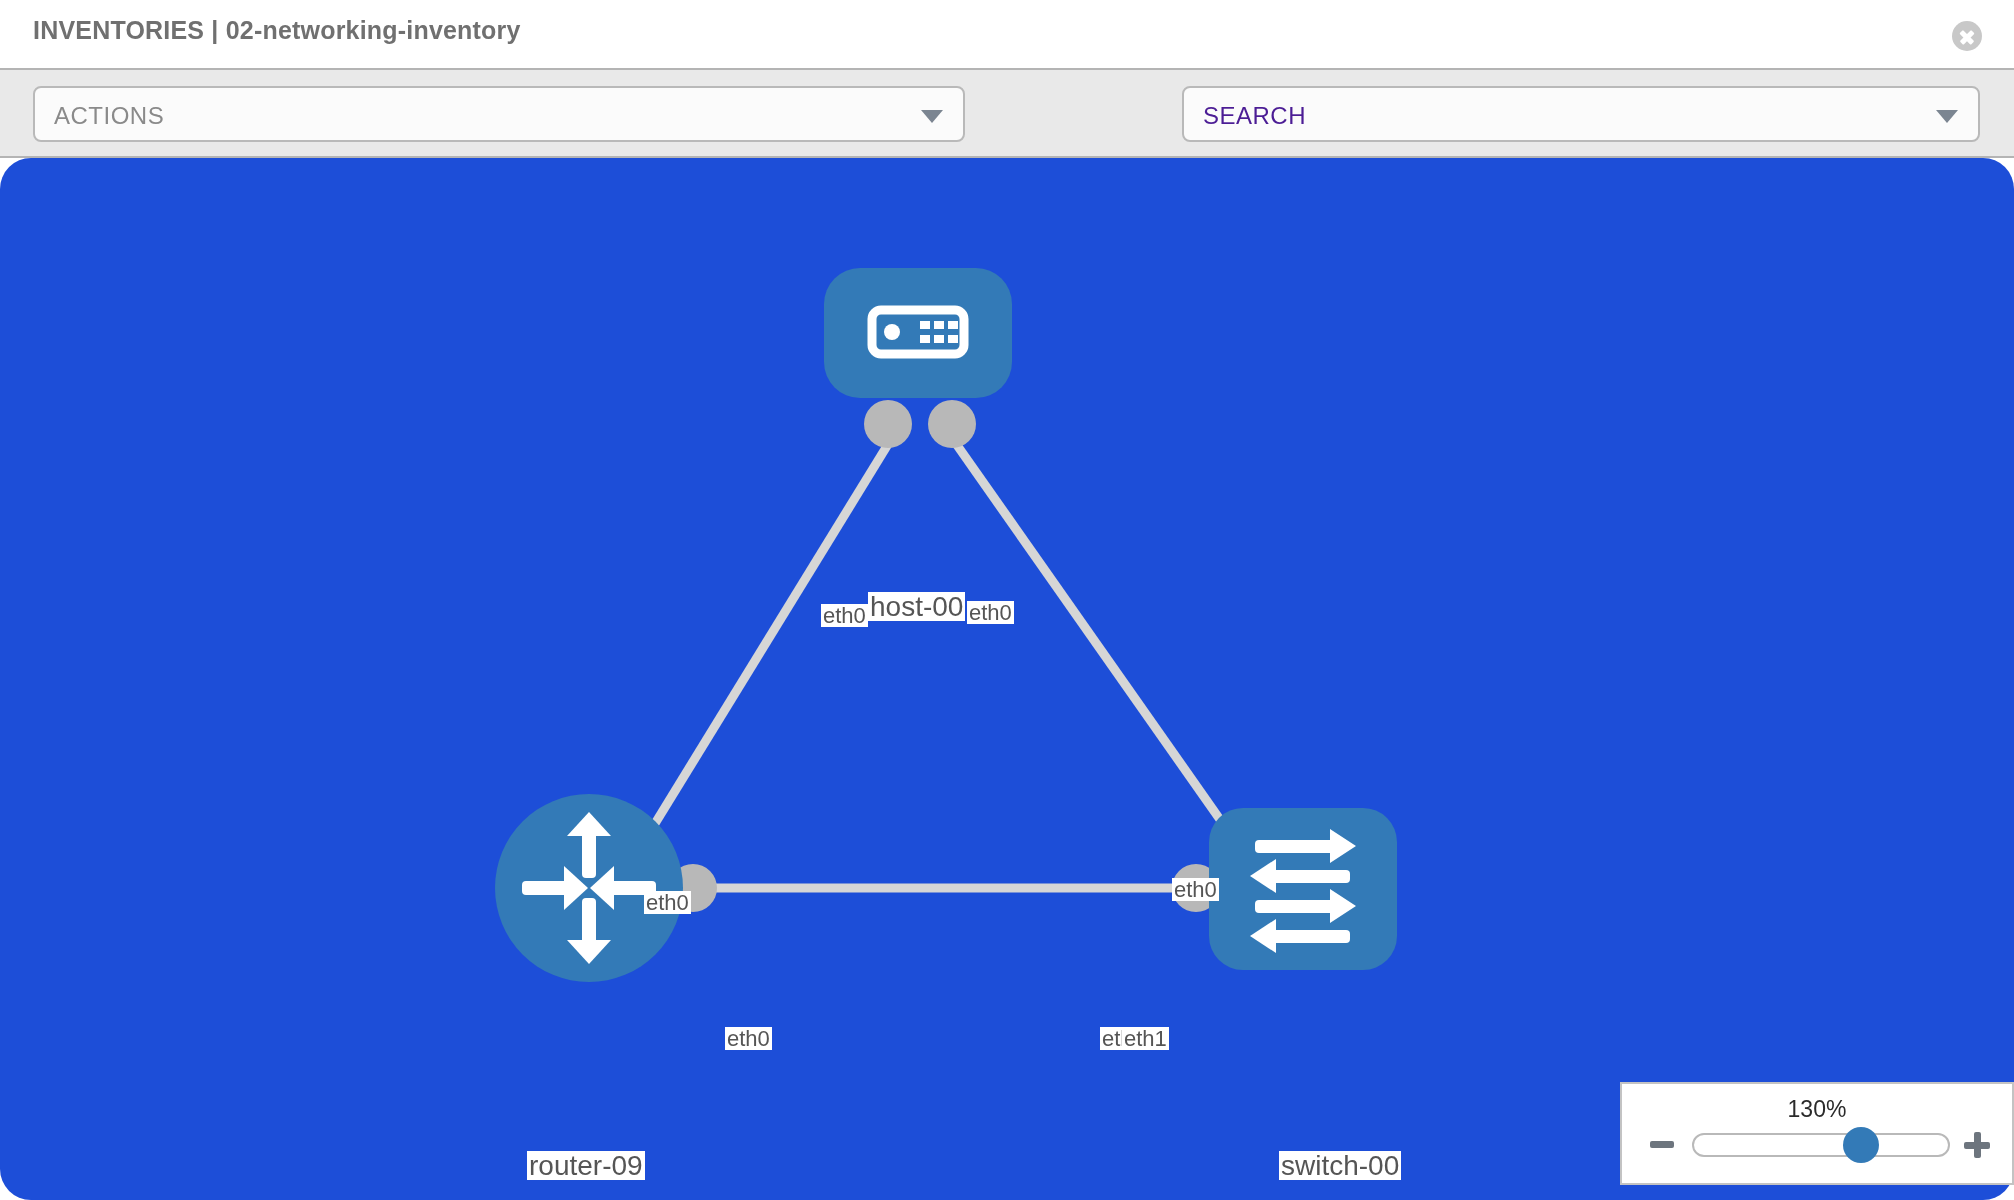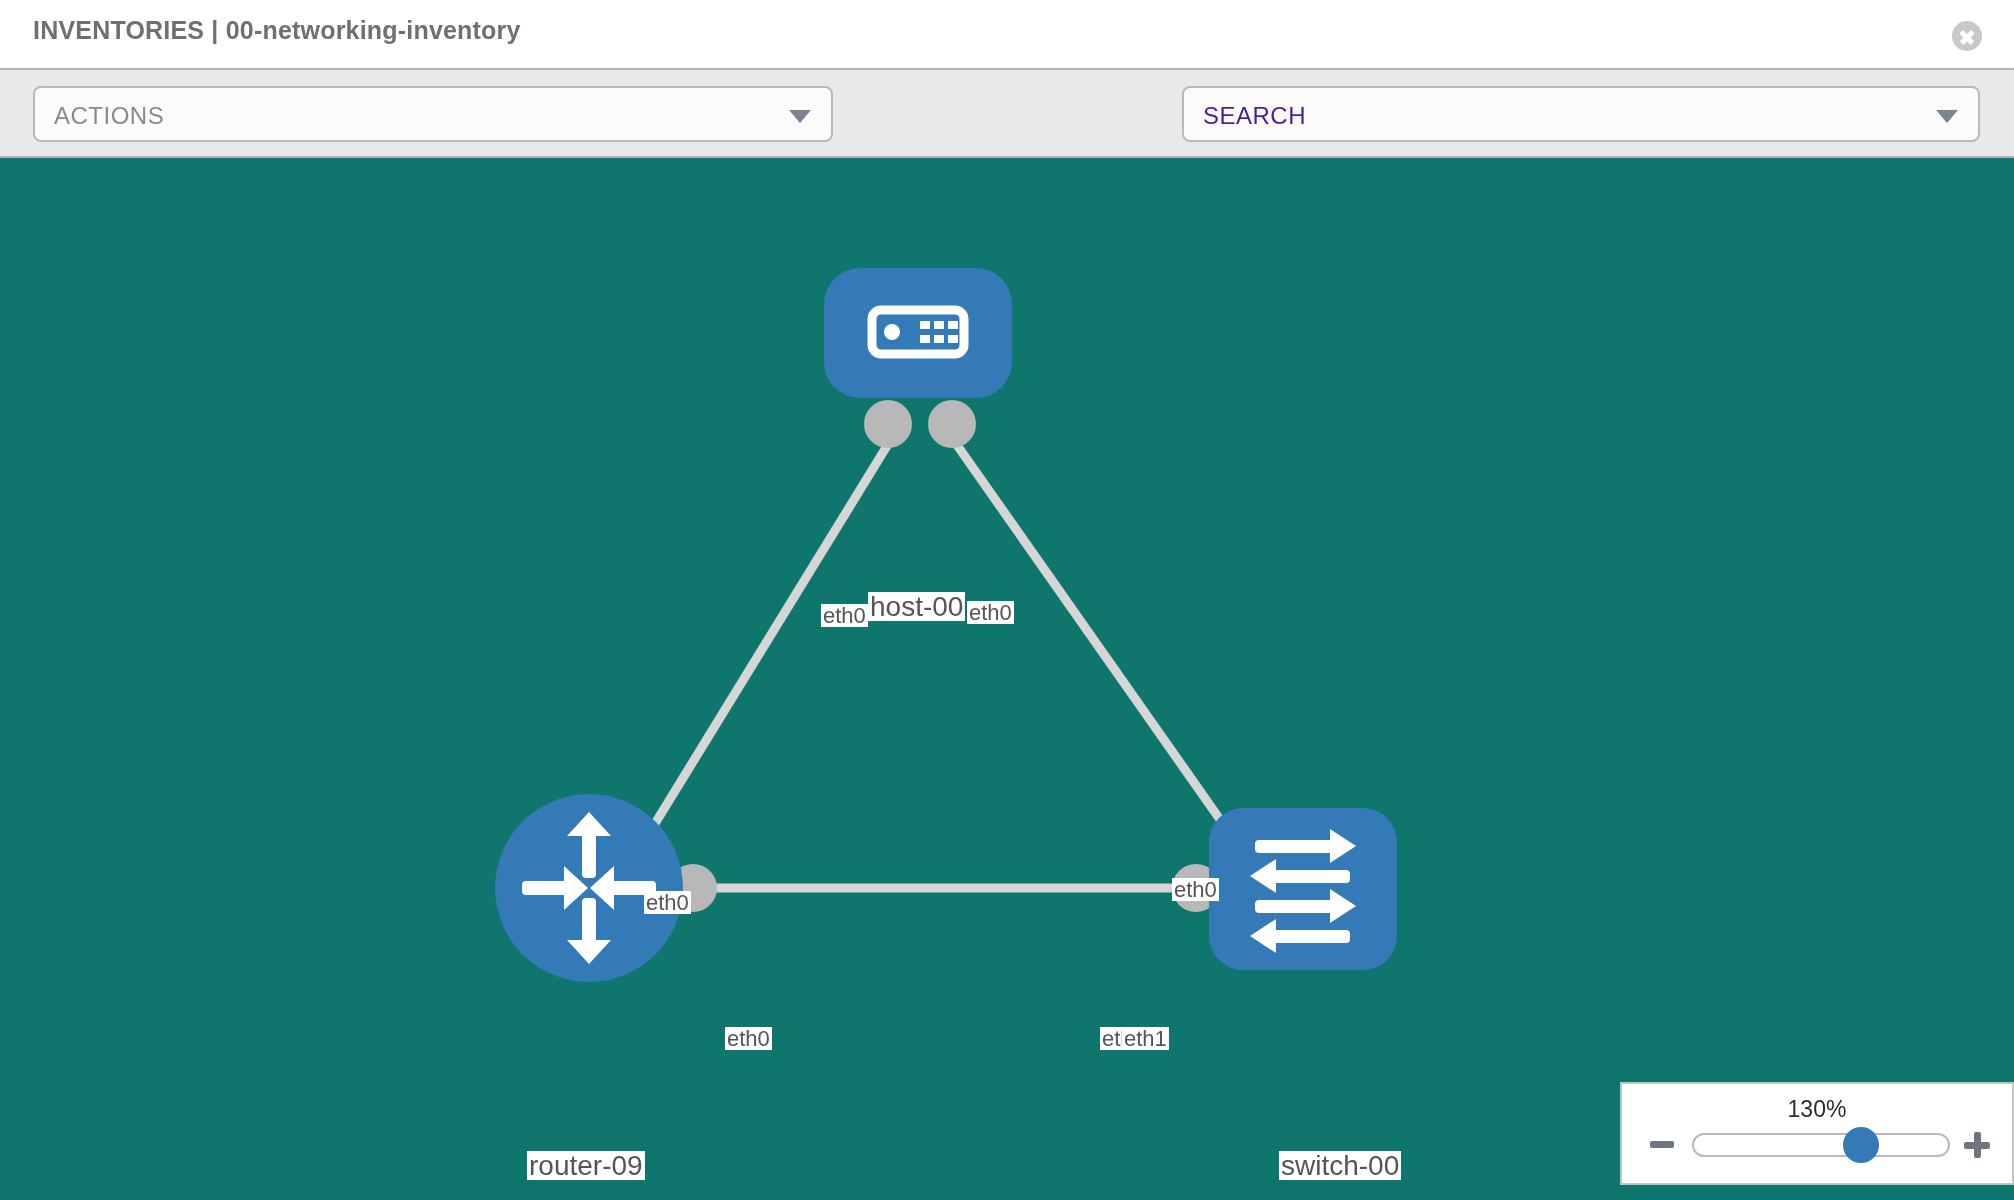--- a/index.html
+++ b/index.html
@@ -66,21 +66,21 @@
     height: 90px;
     background: #e9e9e9;
     border-top: 2px solid #b4b4b4;
     border-bottom: 2px solid #b4b4b4;
     box-sizing: border-box;
   }
   .actions-select {
     position: absolute;
     left: 33px;
     top: 16px;
-    width: 800px;
+    width: 932px;
     height: 56px;
     background: #fbfbfb;
     border: 2px solid #b9b9b9;
     border-radius: 8px;
     box-sizing: border-box;
     cursor: pointer;
   }
   .actions-label {
     position: absolute;
     left: 19px;
@@ -136,22 +136,23 @@
     letter-spacing: 0.5px;
   }
   .search-caret { right: 20px; top: 22px; }
 
   
   .canvas {
     position: absolute;
     top: 158px; left: 0;
     width: 2014px;
     height: 1042px;
-    background: #0f766e;
+    background: #1d4ed8;
     overflow: hidden;
+    border-radius: 31px;
   }
   .topo-svg {
     position: absolute;
     top: 0; left: 0;
     width: 2014px;
     height: 1042px;
   }
 
   
   .node-label {
@@ -239,21 +240,21 @@
     height: 36px;
     border-radius: 50%;
     background: #337ab7;
     cursor: grab;
   }
 </style>
 </head>
 <body>
 
 <div class="header">
-  <div class="header-title">INVENTORIES | 00-networking-inventory</div>
+  <div class="header-title">INVENTORIES | 02-networking-inventory</div>
   <div class="close-icon"></div>
 </div>
 
 <div class="toolbar">
 
   <div class="actions-select">
     <span class="actions-label">ACTIONS</span>
     <span class="caret actions-caret"></span>
   </div>
 

